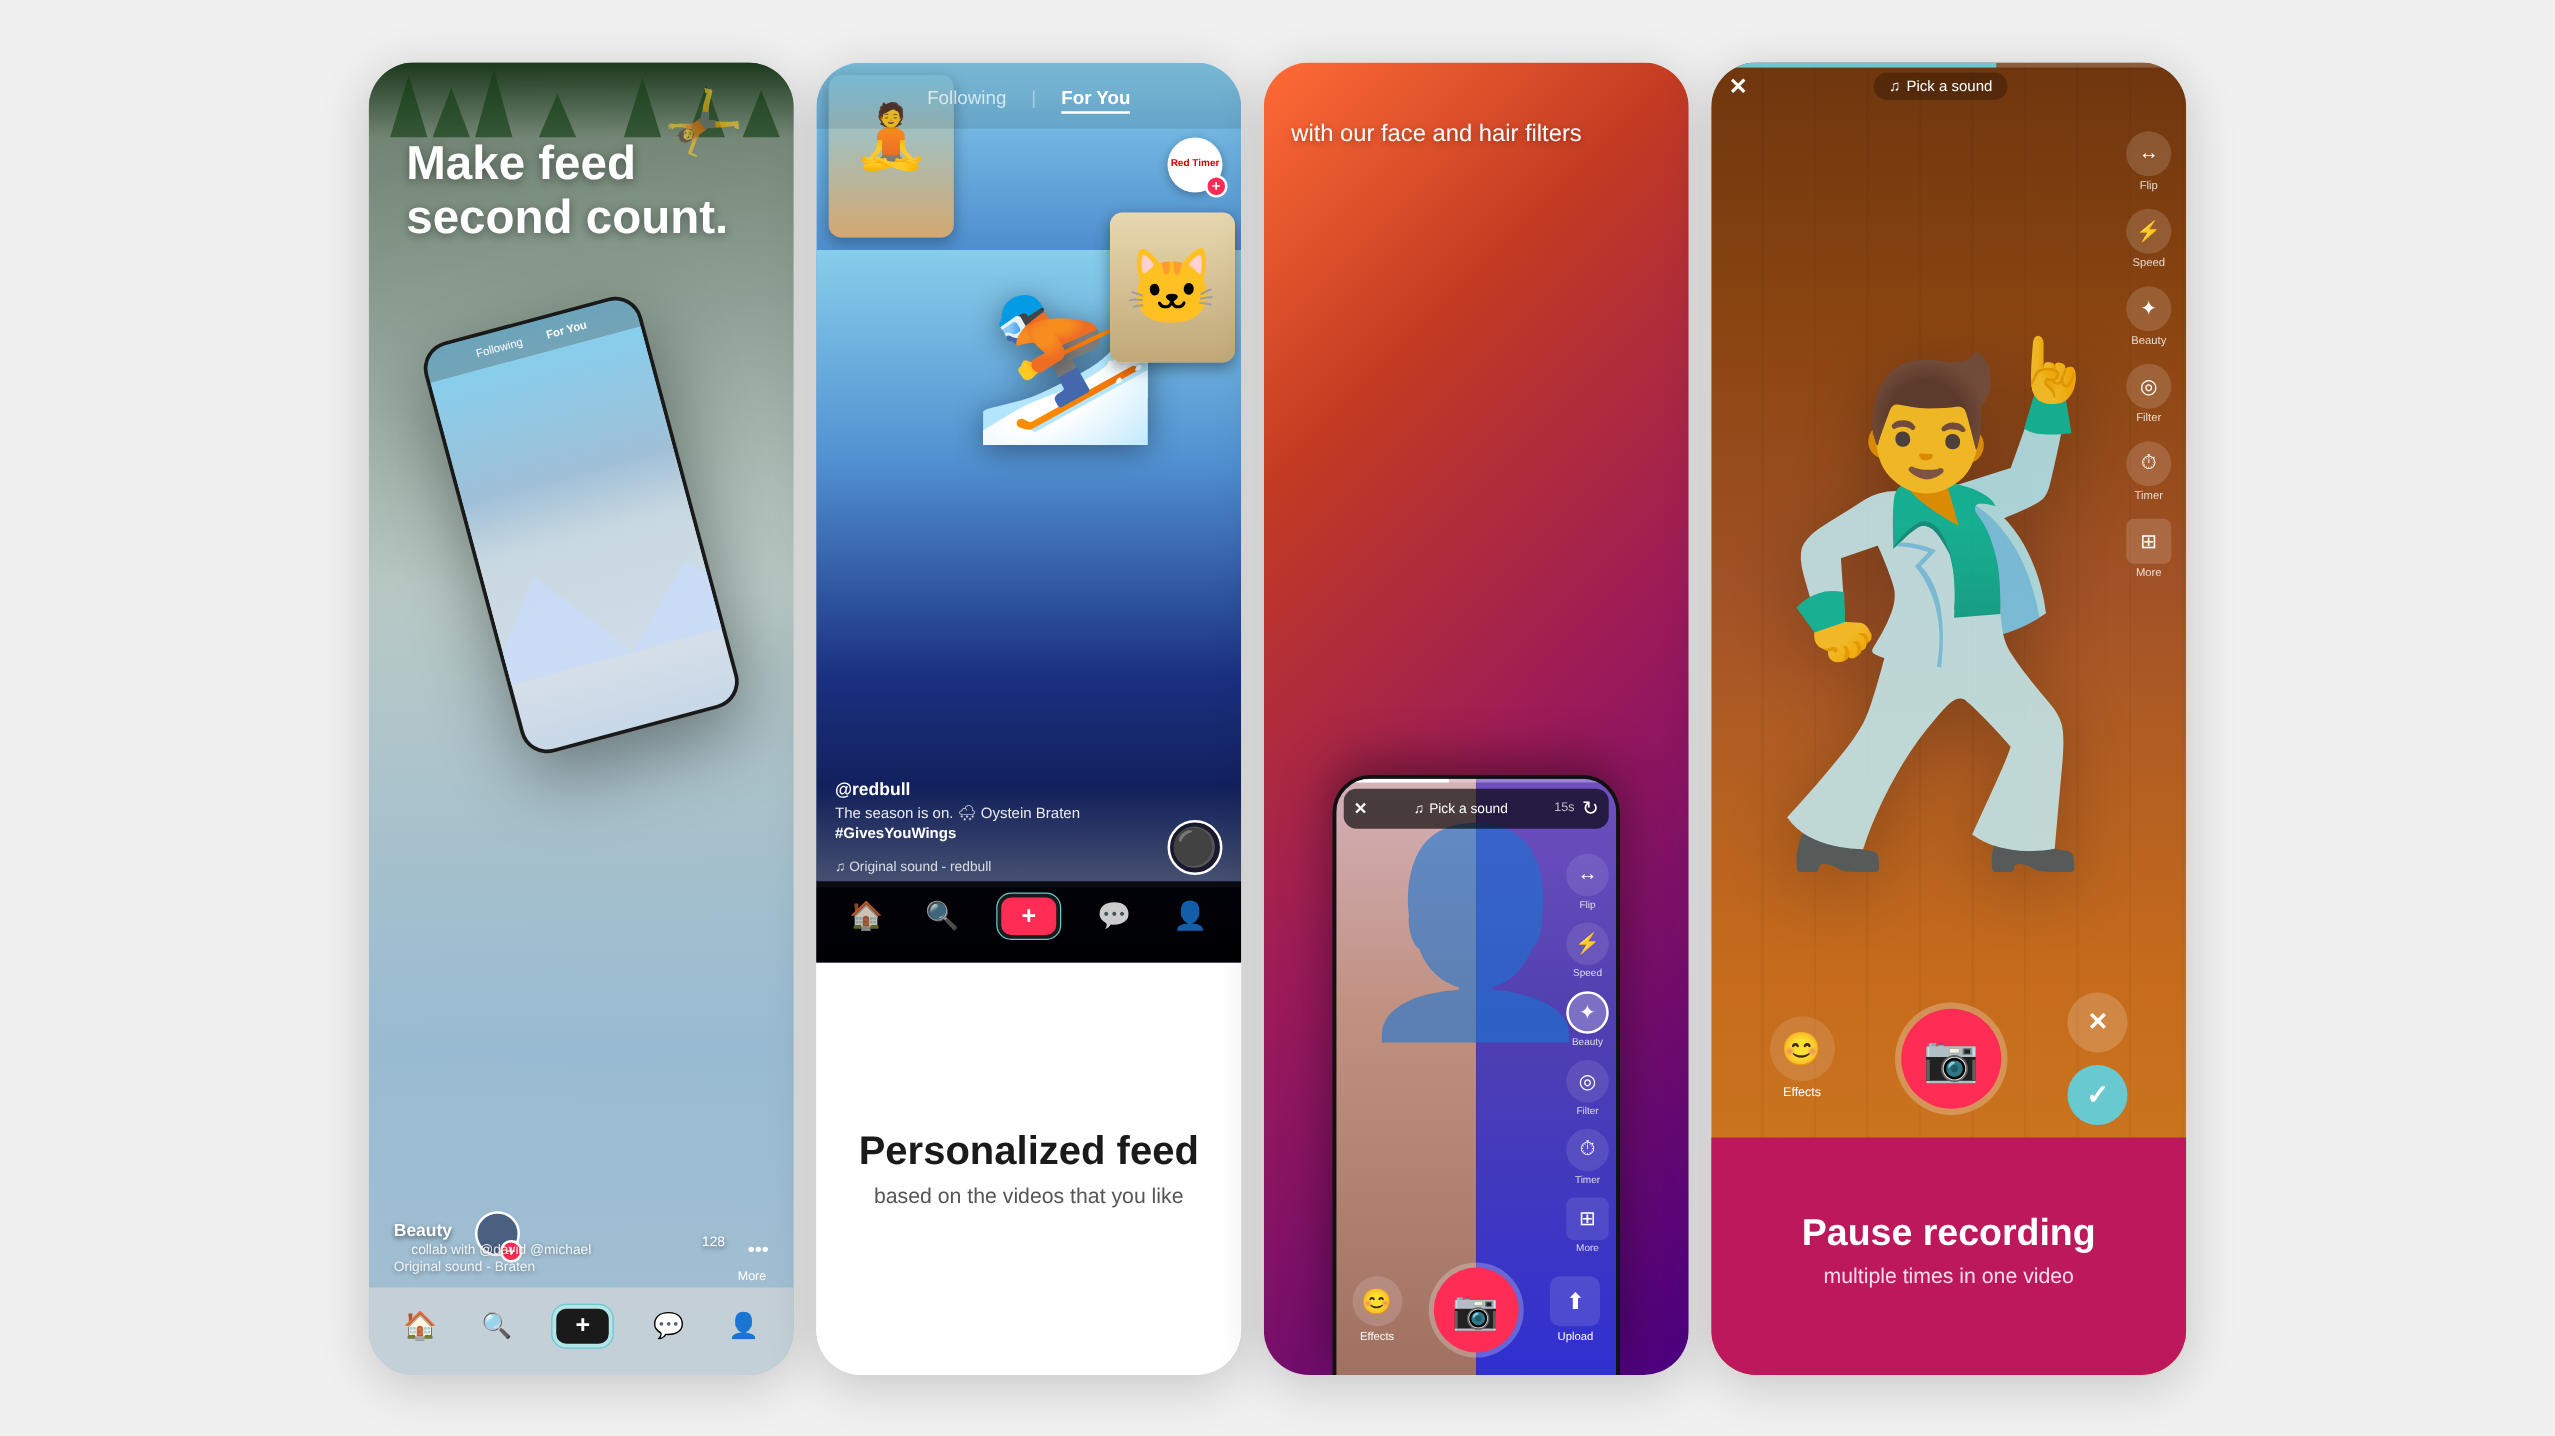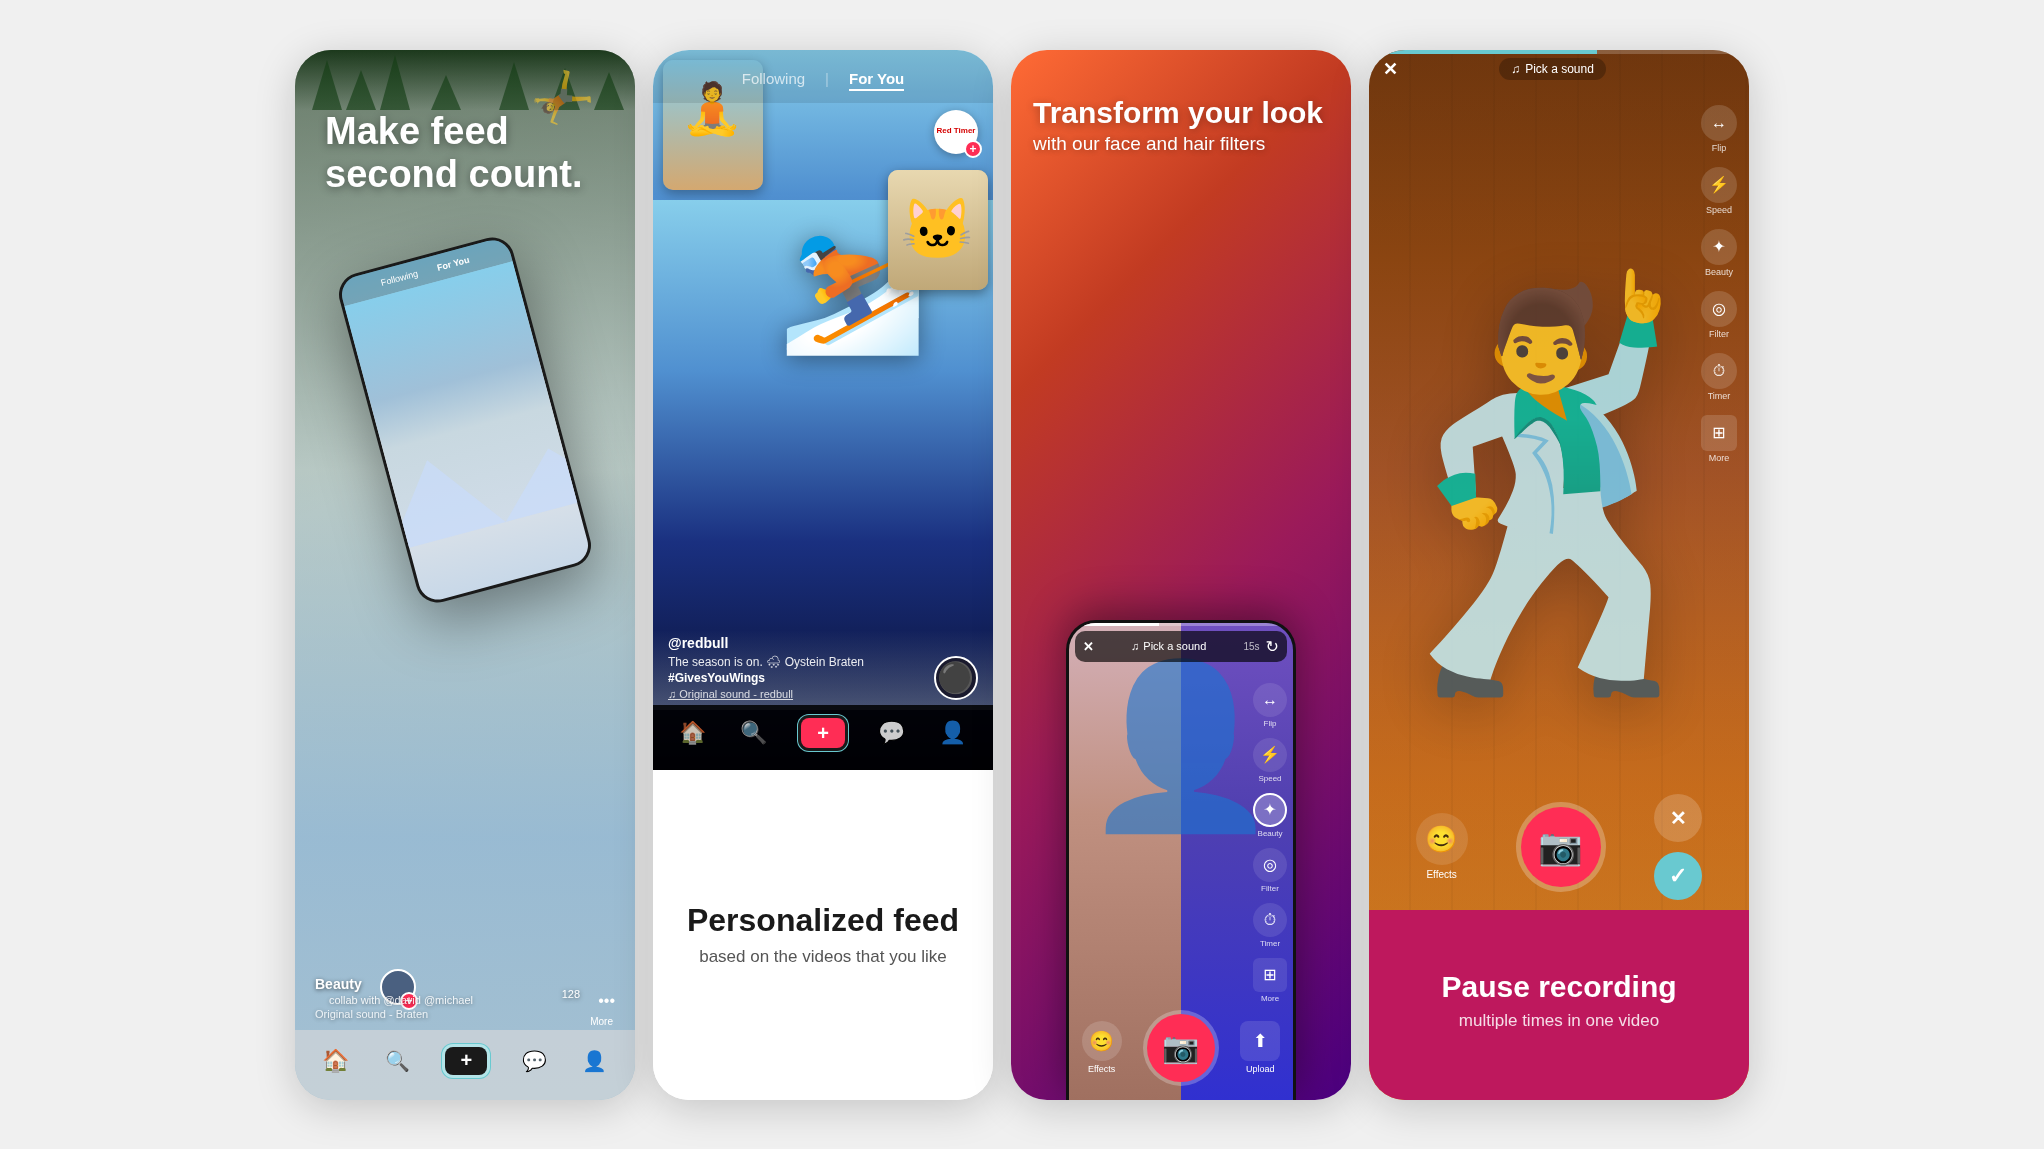--- a/index.html
+++ b/index.html
@@ -167,22 +167,21 @@
     .card2-hashtag {
       color: white;
       font-size: 12px;
       font-weight: 700;
     }
 
     .card2-sound {
       color: white;
       font-size: 11px;
       opacity: 0.8;
-      margin-top: 3px;
-      text-decoration: underline;
+      margin-top: 15px;
     }
 
     .card2-avatar-right {
       position: absolute;
       bottom: 70px;
       right: 15px;
       width: 44px;
       height: 44px;
       background: #1a1a2e;
       border-radius: 50%;
@@ -560,21 +559,20 @@
     <span style="font-size:32px;font-weight:900;color:#1a1a1a;display:block;text-align:center;margin-bottom:8px;">Personalized feed</span>
     <span style="font-size:17px;color:#555;display:block;text-align:center;">based on the videos that you like</span>
   </div>
 </div>
 
 <div class="card3-full">
 
   <div style="position:absolute;inset:0;background:linear-gradient(135deg,#ff6b35 0%,#c23b22 25%,#9b1a5a 55%,#4a0080 100%);"></div>
 
   <div style="position:absolute;top:45px;left:22px;right:20px;z-index:5;">
-    <span style="color:white;font-size:30px;font-weight:900;line-height:1.2;display:block;text-shadow:0 2px 8px rgba(0,0,0,0.3);">Transform your look</span>
     <span style="color:white;font-size:19px;font-weight:400;display:block;margin-top:2px;text-shadow:0 1px 6px rgba(0,0,0,0.3);">with our face and hair filters</span>
   </div>
 
   <div style="position:absolute;bottom:0;left:50%;transform:translateX(-50%);width:230px;height:480px;background:#111;border-radius:30px 30px 0 0;overflow:hidden;box-shadow:0 -10px 40px rgba(0,0,0,0.4);">
     <div style="position:absolute;inset:3px 3px 0 3px;border-radius:27px 27px 0 0;overflow:hidden;">
 
       <div style="position:absolute;top:0;left:0;right:0;height:3px;background:rgba(255,255,255,0.3);z-index:10;">
         <div style="height:100%;width:40%;background:white;"></div>
       </div>
 

